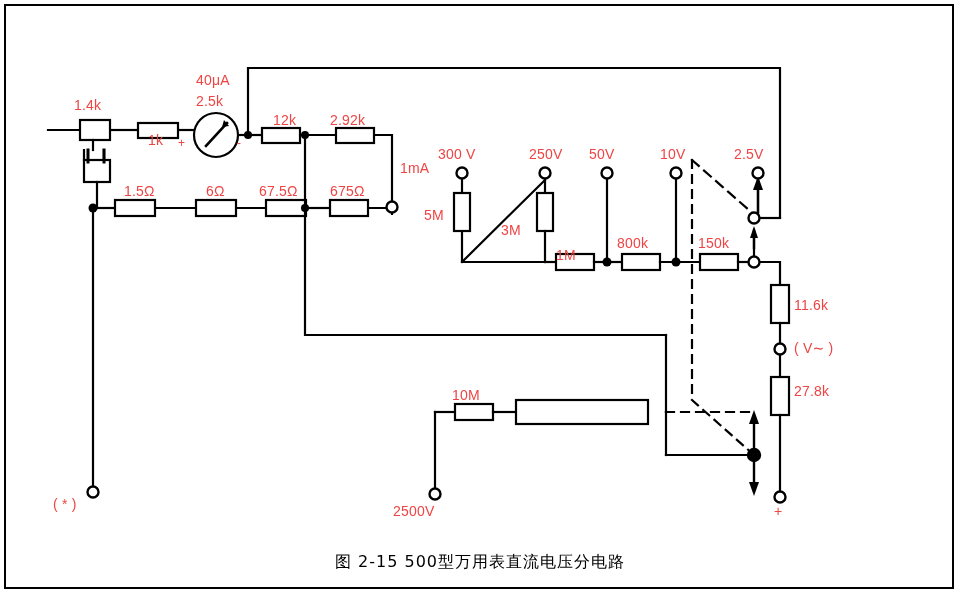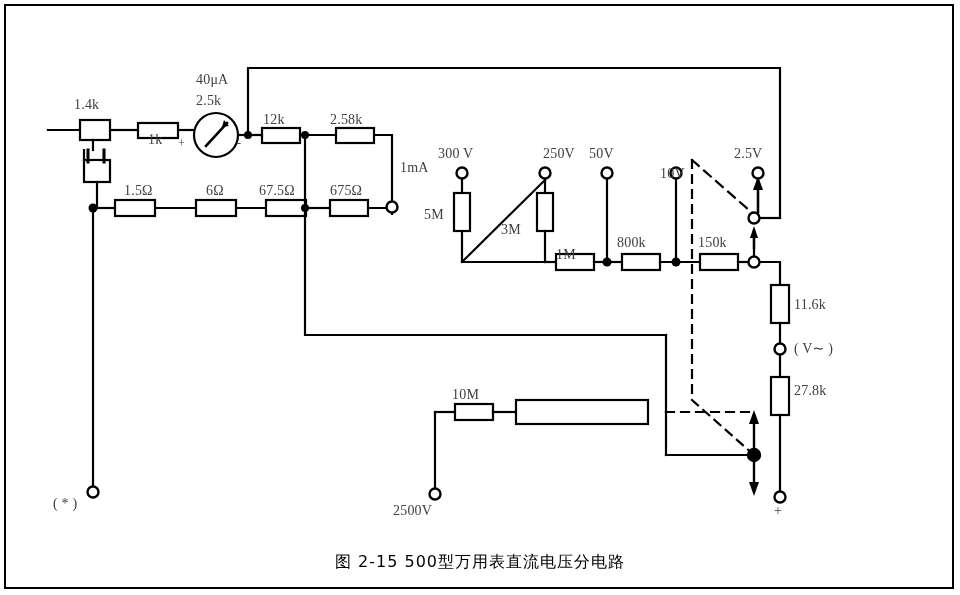--- a/index.html
+++ b/index.html
@@ -1,19 +1,19 @@
 <!DOCTYPE html>
 <html><head>
 <meta charset="utf-8">
 <style>
   html,body{margin:0;padding:0;background:#ffffff;}
   body{width:960px;height:595px;font-family:"Liberation Serif",serif;color:#000;}
   #root{position:relative;width:960px;height:595px;overflow:hidden;background:#fff;}
   svg{position:absolute;left:0;top:0;width:960px;height:595px;}
-  .lbl{position:absolute;font-family:Liberation Serif, serif;font-size:14px;color:#404040;white-space:nowrap;letter-spacing:.2px;}
+  .lbl{position:absolute;font-family:Liberation Sans, sans-serif;font-size:14px;color:#ef4444;white-space:nowrap;letter-spacing:.2px;}
   .lbl.sm{font-size:12px;}
   .caption{position:absolute;left:0;top:552px;width:960px;text-align:center;font-family:"DejaVu Sans",sans-serif;font-size:16px;letter-spacing:1px;}
   .frame{position:absolute;left:4px;top:4px;width:950px;height:585px;border:2px solid #000;box-sizing:border-box;}
 </style>
 </head>
 <body>
 
 <div id="root">
 
   <div class="frame"></div>
@@ -148,34 +148,34 @@
     </g>
   </svg>
 
   <div class="lbl" style="left:74px;top:97px;">1.4k</div>
   <div class="lbl" style="left:148px;top:108px;margin-top:24px;">1k</div>
   <div class="lbl" style="left:196px;top:72px;">40μA</div>
   <div class="lbl" style="left:196px;top:93px;">2.5k</div>
   <div class="lbl sm" style="left:178px;top:136px;">+</div>
   <div class="lbl sm" style="left:237px;top:136px;">-</div>
 
-  <div class="lbl" style="left:263px;top:112px;text-align:center;">12k</div>
-  <div class="lbl" style="left:330px;top:112px;">2.58k</div>
+  <div class="lbl" style="left:273px;top:112px;text-align:center;">12k</div>
+  <div class="lbl" style="left:330px;top:112px;">2.92k</div>
 
   <div class="lbl" style="left:124px;top:183px;">1.5Ω</div>
   <div class="lbl" style="left:206px;top:183px;">6Ω</div>
   <div class="lbl" style="left:259px;top:183px;">67.5Ω</div>
   <div class="lbl" style="left:330px;top:183px;">675Ω</div>
 
   <div class="lbl" style="left:400px;top:160px;">1mA</div>
 
   <div class="lbl" style="left:438px;top:146px;">300 V</div>
-  <div class="lbl" style="left:543px;top:146px;">250V</div>
+  <div class="lbl" style="left:529px;top:146px;">250V</div>
   <div class="lbl" style="left:589px;top:146px;">50V</div>
-  <div class="lbl" style="left:660px;top:146px;margin-top:20px;">10V</div>
+  <div class="lbl" style="left:660px;top:146px;">10V</div>
   <div class="lbl" style="left:734px;top:146px;">2.5V</div>
 
   <div class="lbl" style="left:424px;top:207px;">5M</div>
   <div class="lbl" style="left:501px;top:222px;">3M</div>
   <div class="lbl" style="left:556px;top:235px;margin-top:12px;">1M</div>
   <div class="lbl" style="left:617px;top:235px;">800k</div>
   <div class="lbl" style="left:698px;top:235px;">150k</div>
 
   <div class="lbl" style="left:794px;top:297px;">11.6k</div>
   <div class="lbl" style="left:794px;top:340px;">( V∼ )</div>

